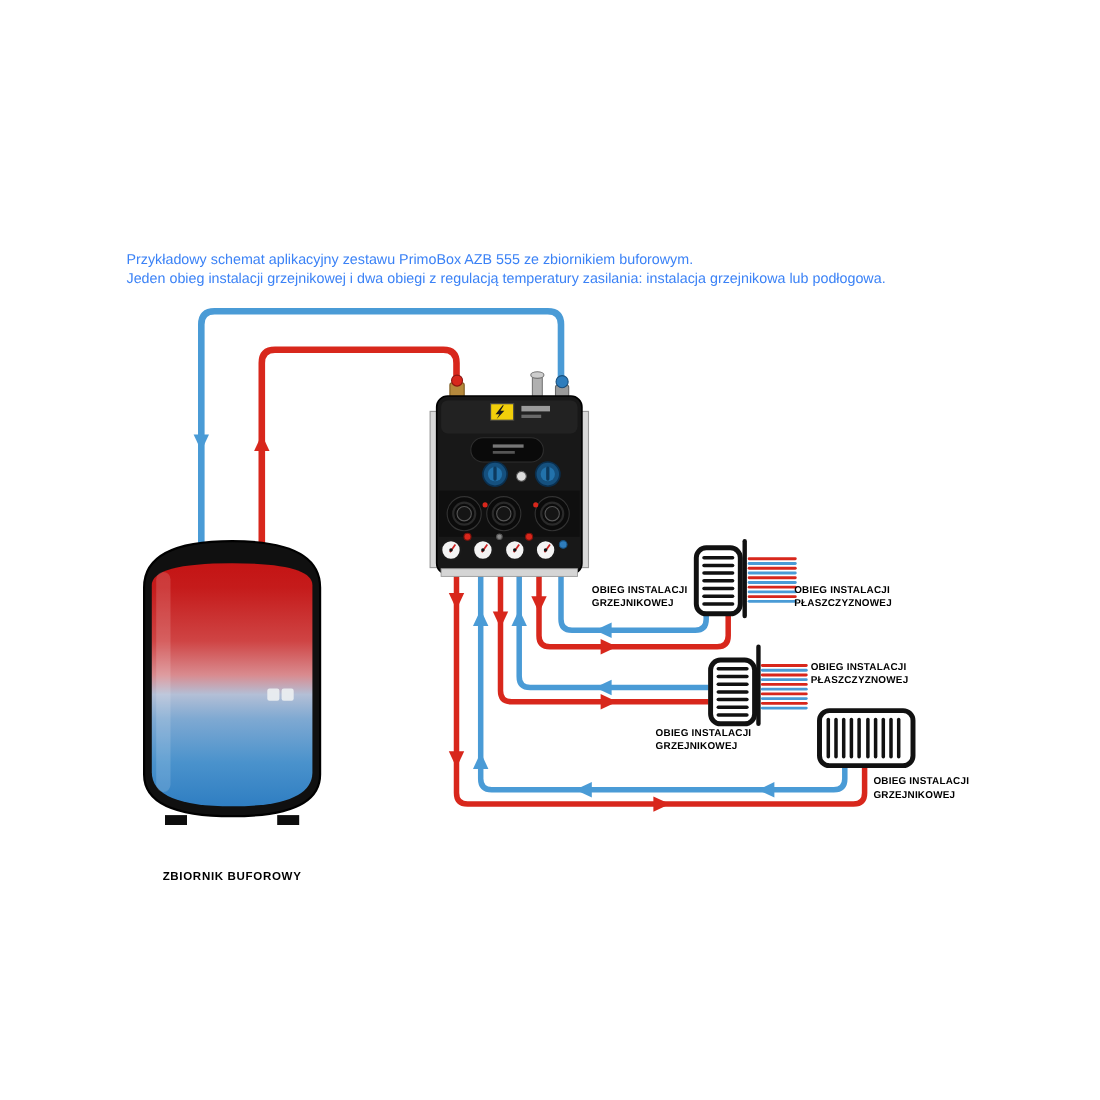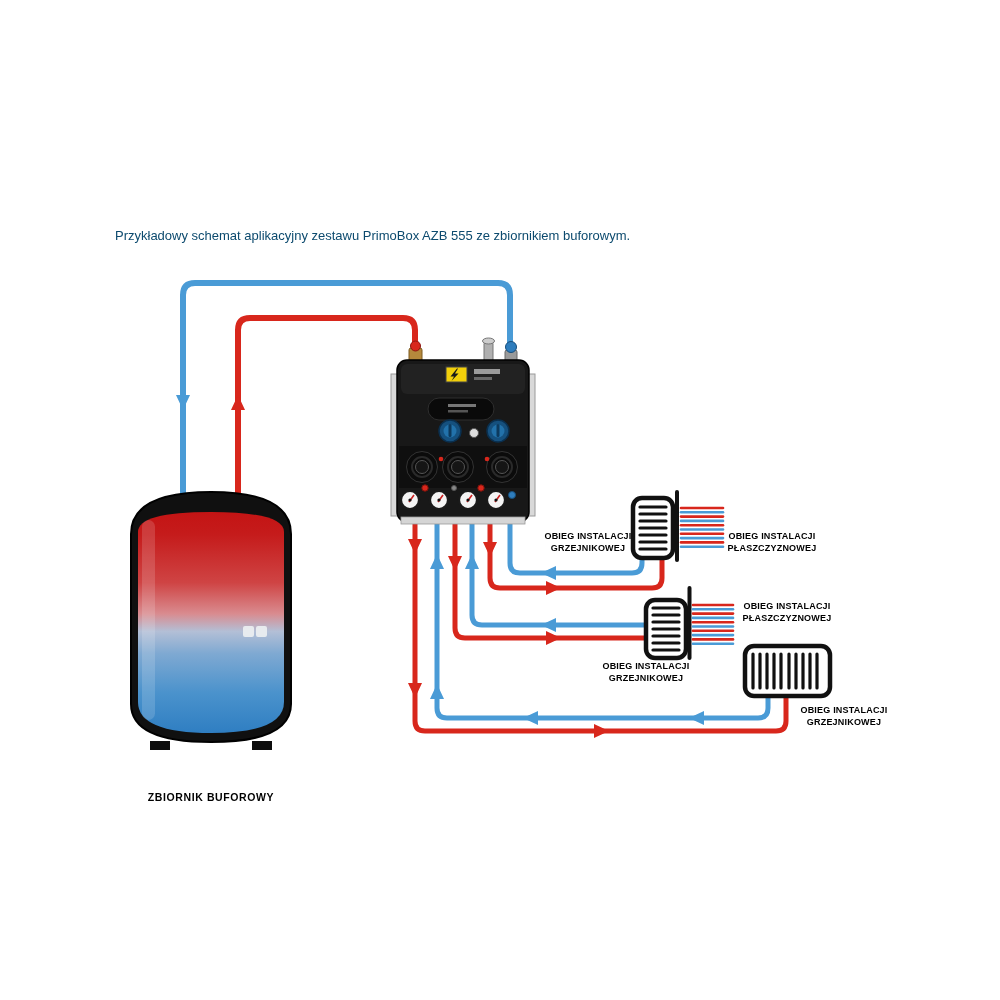--- a/index.html
+++ b/index.html
@@ -8,25 +8,25 @@
     font-family:"Liberation Sans",sans-serif;overflow:hidden;
   }
   :root{
     --supply:#d8271c;
     --return:#4a9bd6;
     --tank_hot:#c41414;
     --tank_cold:#2f7ec2;
   }
   svg.scene{position:absolute;left:0;top:0;}
   .title-line{
-    position:absolute;font-size:13px;color:#0c4a6e;white-space:nowrap;line-height:16px;
+    position:absolute;font-size:13px;color:#3b82f6;white-space:nowrap;line-height:16px;
   }
   .circuit-label{
     position:absolute;width:100px;font-size:9px;font-weight:bold;line-height:11.5px;
-    text-align:center;color:#000;letter-spacing:0.2px;
+    color:#000;letter-spacing:0.2px;
   }
   .tank-label{
     position:absolute;left:136px;top:751px;width:150px;text-align:center;
     font-size:10.5px;font-weight:bold;letter-spacing:0.6px;color:#000;margin-top:40px;
   }
   .pipe{fill:none;stroke-width:5;}
   .pipe.red{stroke:var(--supply);}
   .pipe.blue{stroke:var(--return);}
   .arrow.red{fill:var(--supply);stroke:none;}
   .arrow.blue{fill:var(--return);stroke:none;}
@@ -240,20 +240,21 @@
         <circle cx="496" cy="500" r="9" fill="#f4f4f4" stroke="#1a1a1a" stroke-width="2.2"></circle>
         <line x1="495" y1="502" x2="500" y2="495" stroke="#c22" stroke-width="1.6"></line>
         <circle cx="496" cy="500" r="1.6" fill="#111"></circle>
       </g>
 
       <rect x="401" y="517" width="124" height="7" fill="#d5d5d5" stroke="#999" stroke-width="0.8"></rect>
     </g>
   </svg>
 
   <div class="title-line" style="left:115px;top:228px">Przykładowy schemat aplikacyjny zestawu PrimoBox AZB 555 ze zbiornikiem buforowym.</div>
+  <div class="title-line" style="left:115px;top:245px">Jeden obieg instalacji grzejnikowej i dwa obiegi z regulacją temperatury zasilania: instalacja grzejnikowa lub podłogowa.</div>
 
   <div class="tank-label">ZBIORNIK BUFOROWY</div>
 
   <div class="circuit-label" style="left:538px;top:531px">OBIEG INSTALACJI GRZEJNIKOWEJ</div>
   <div class="circuit-label" style="left:722px;top:531px">OBIEG INSTALACJI PŁASZCZYZNOWEJ</div>
   <div class="circuit-label" style="left:737px;top:601px">OBIEG INSTALACJI PŁASZCZYZNOWEJ</div>
   <div class="circuit-label" style="left:596px;top:661px">OBIEG INSTALACJI GRZEJNIKOWEJ</div>
   <div class="circuit-label" style="left:794px;top:705px">OBIEG INSTALACJI GRZEJNIKOWEJ</div>
 
 </div>

